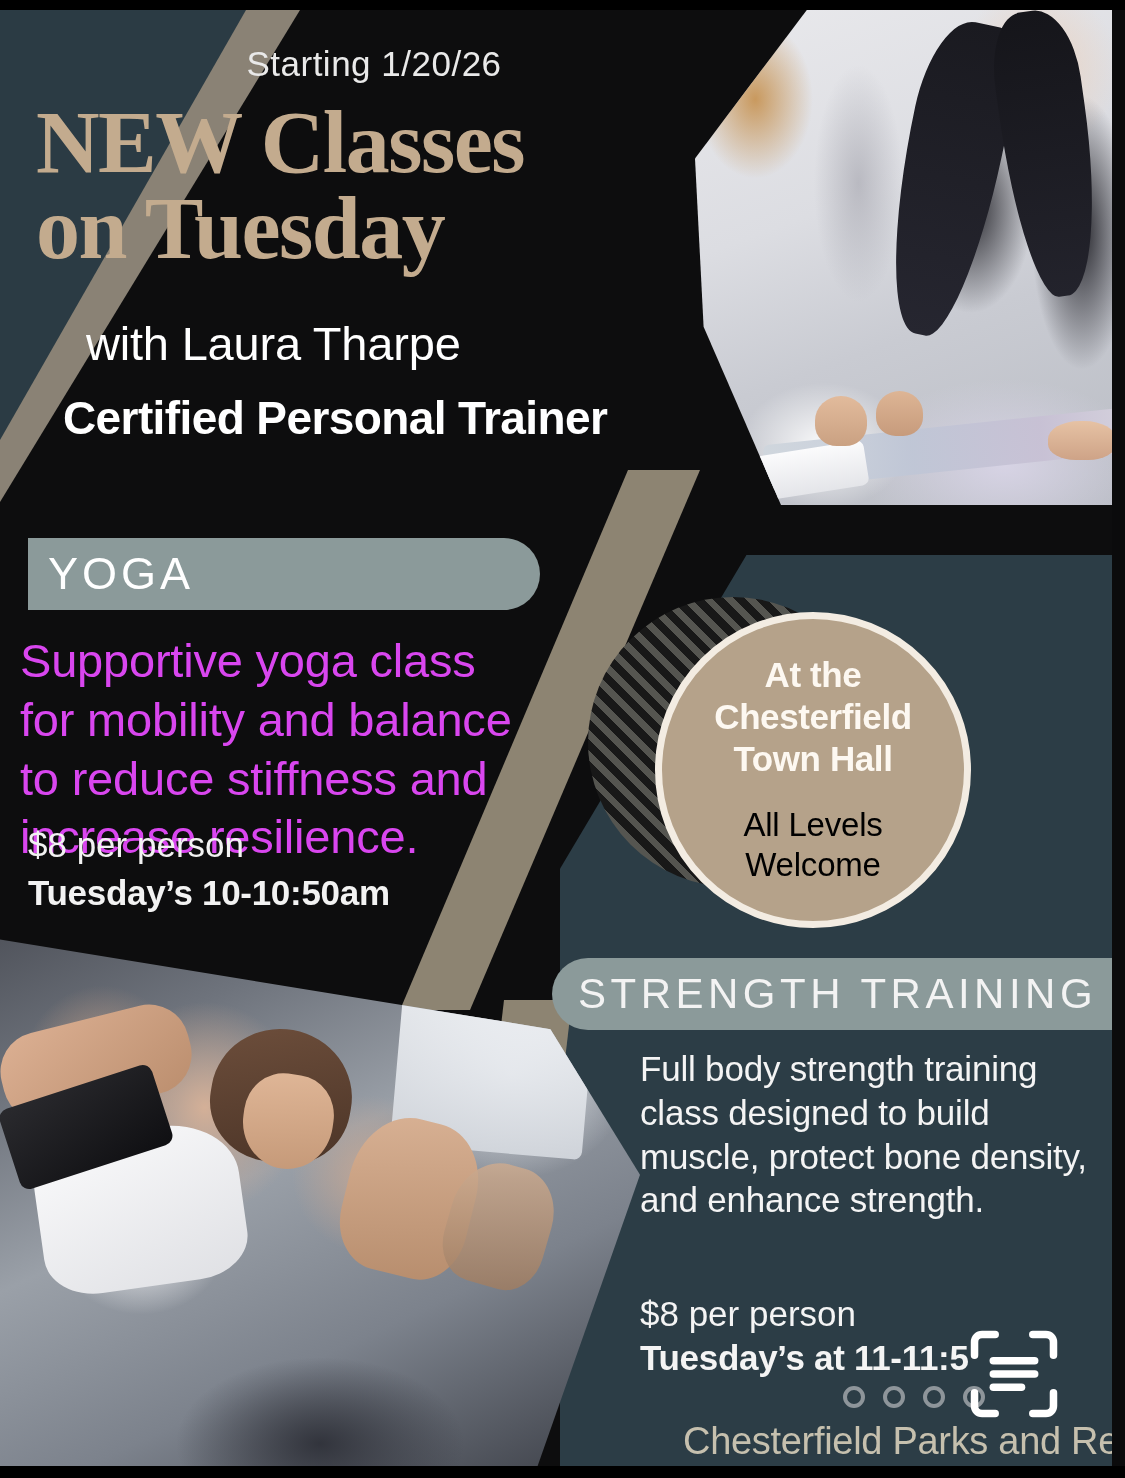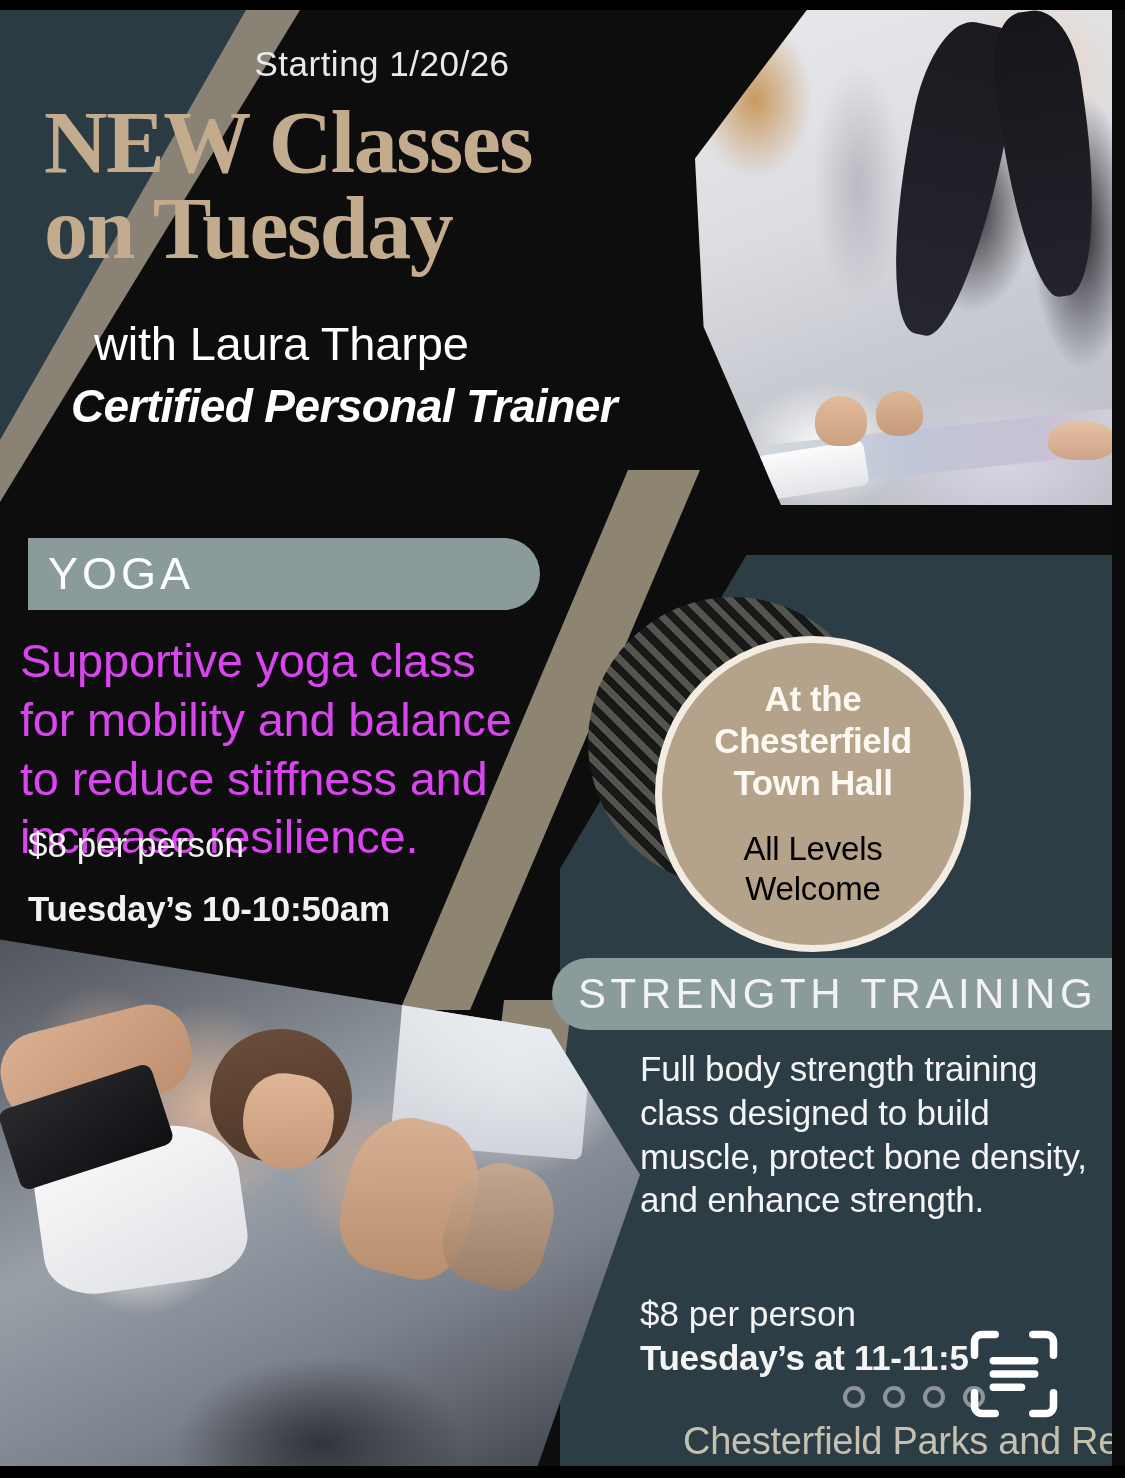--- a/index.html
+++ b/index.html
@@ -119,78 +119,78 @@
     position:absolute; left:588px; top:597px; width:290px; height:290px;
     border-radius:50%;
     background:repeating-linear-gradient(45deg,
       #555550 0px, #555550 7px,
       #181818 7px, #181818 15px);
     z-index:9;
   }
 
   
   .badge{
-    position:absolute; left:655px; top:636px; width:316px; height:316px;
+    position:absolute; left:655px; top:612px; width:316px; height:316px;
     border-radius:50%;
     background:#b5a28a;
     border:7px solid #f3ece2;
     z-index:12;
     display:flex; flex-direction:column;
     align-items:center; justify-content:center;
     text-align:center;
   }
   .badge-title{
     color:#fdf8f1; font-weight:bold; font-size:35px; line-height:1.19;
     letter-spacing:-0.4px;
   }
   .badge-sub{
     color:#000000; font-size:33px; line-height:1.22; margin-top:26px;
     letter-spacing:-0.2px;
   }
 
   
-  .hdr{ position:absolute; left:12px; top:10px; width:700px; z-index:20; }
+  .hdr{ position:absolute; left:4px; top:10px; width:700px; z-index:20; }
   .starting{
     color:#e9e9e9; font-size:35px; letter-spacing:.5px;
     text-align:center; padding-left:40px; margin-top:34px;
   }
   .h1{
     color:#c3ab8e;
     font-size:88px; font-weight:bold; line-height:.98;
     letter-spacing:-1.5px; margin-top:16px; padding-left:32px;font-family:Liberation Serif, serif;
   }
   .with-line{
     color:#ffffff; font-size:47px; margin-top:44px; padding-left:38px;
     letter-spacing:-0.2px;
     margin-left:44px;
   }
   .cert-line{
-    color:#ffffff; font-size:46px; font-weight:bold; margin-top:8px;
-    padding-left:59px; letter-spacing:-0.6px;font-style:italic;
+    color:#ffffff; font-size:46px; font-weight:bold; margin-top:20px;
+    padding-left:59px; letter-spacing:-0.6px;
   }
 
   
   .pill-yoga{
     position:absolute; left:28px; top:538px; width:512px; height:72px;
     background:#8b9a9a; border-radius:0 40px 40px 0;
     z-index:21;
     display:flex; align-items:center;
   }
   .pill-yoga span{
     color:#ffffff; font-size:45px; letter-spacing:4px; padding-left:20px;
   }
   .yoga-body{
     position:absolute; left:20px; top:632px; width:510px; z-index:21;
     color:#d946ef; font-size:47px; line-height:1.25; letter-spacing:-0.2px;
   }
   .yoga-price{
     position:absolute; left:28px; top:823px; width:500px; z-index:21;
     color:#f2f2f2; font-size:35px; line-height:1.25;
   }
-  .yoga-price b{ display:block; font-weight:bold; margin-top:20px; letter-spacing:-0.3px; }
+  .yoga-price b{ display:block; font-weight:bold; margin-top:4px; letter-spacing:-0.3px; }
 
   
   .photo-strength{
     position:absolute; left:0; bottom:12px; width:640px; height:560px;
     z-index:14;
     clip-path:polygon(0 6%, 86% 22%, 100% 48%, 84% 100%, 0 100%);
     background:
       radial-gradient(ellipse 150px 160px at 32% 36%, rgba(216,178,152,.95), rgba(216,178,152,0) 66%),
       radial-gradient(ellipse 120px 120px at 58% 48%, rgba(206,170,146,.8), rgba(206,170,146,0) 66%),
       radial-gradient(ellipse 120px 130px at 16% 30%, rgba(198,160,134,.85), rgba(198,160,134,0) 68%),

